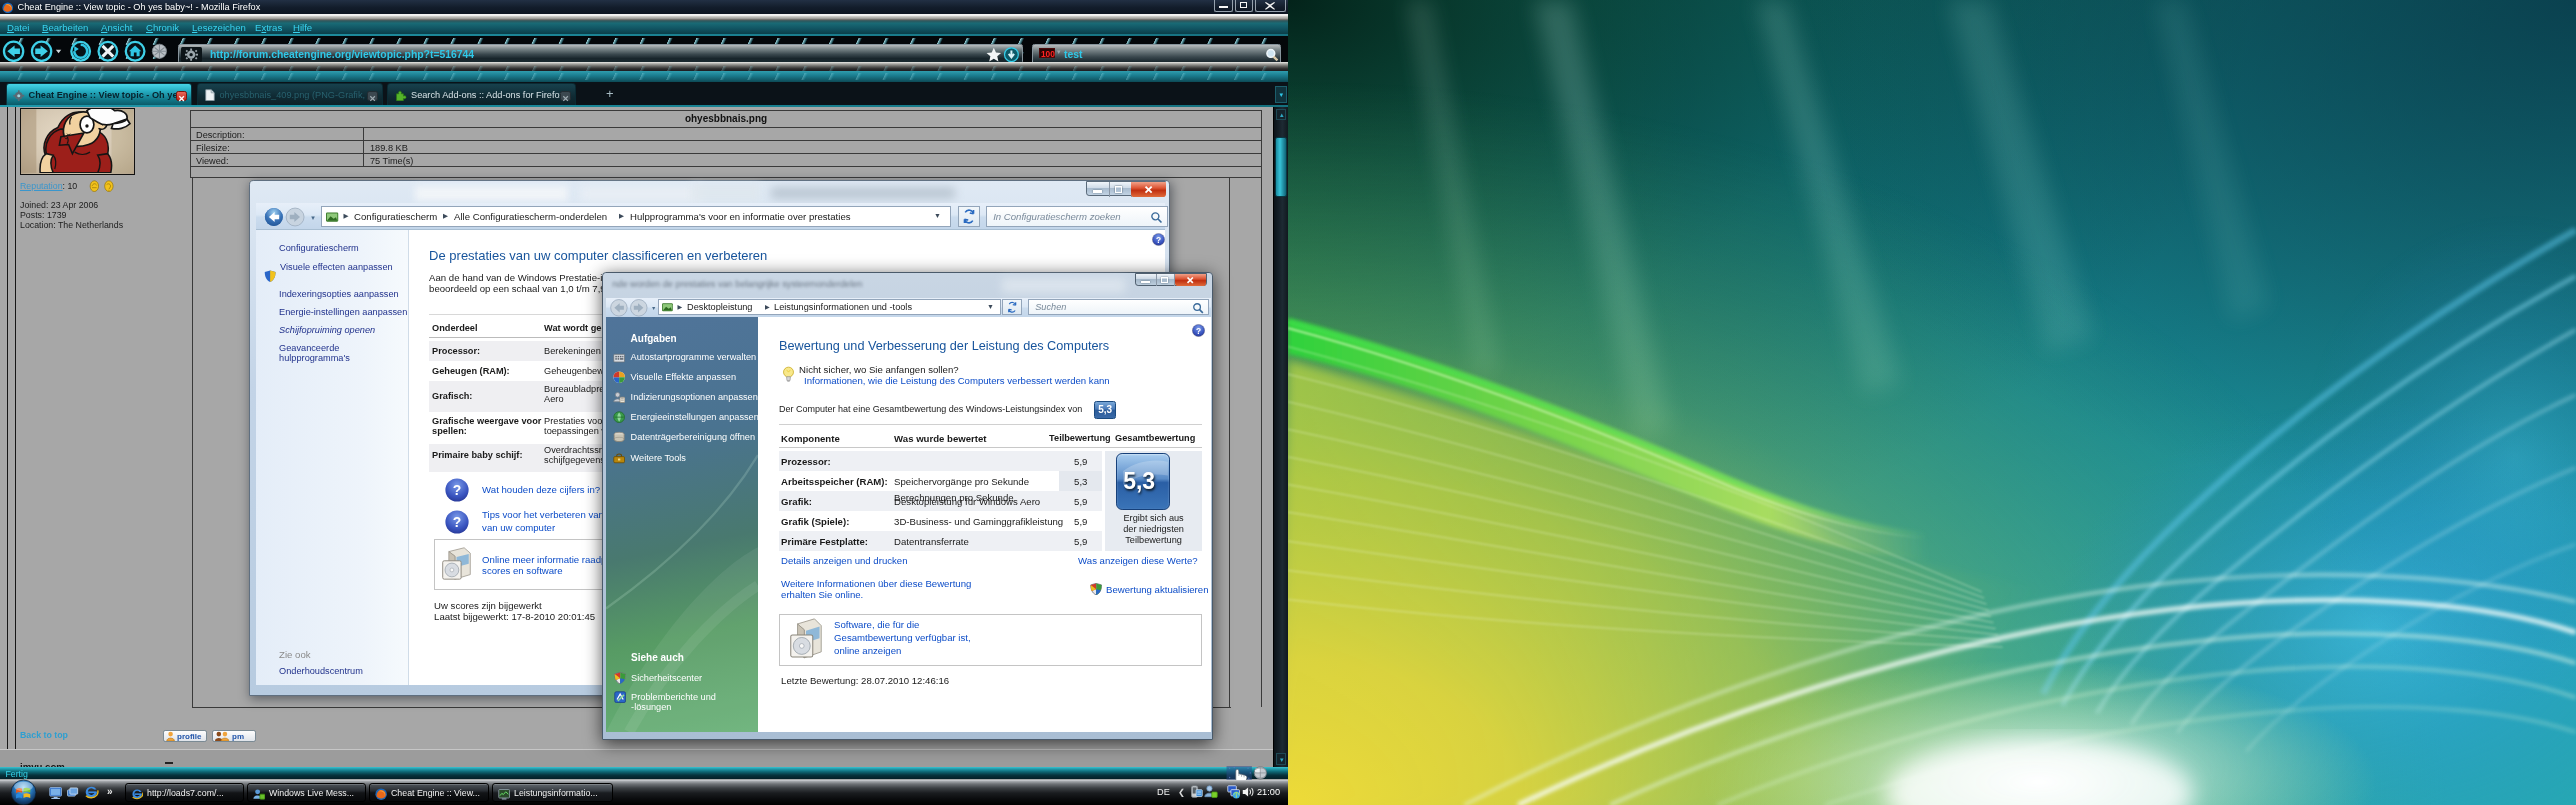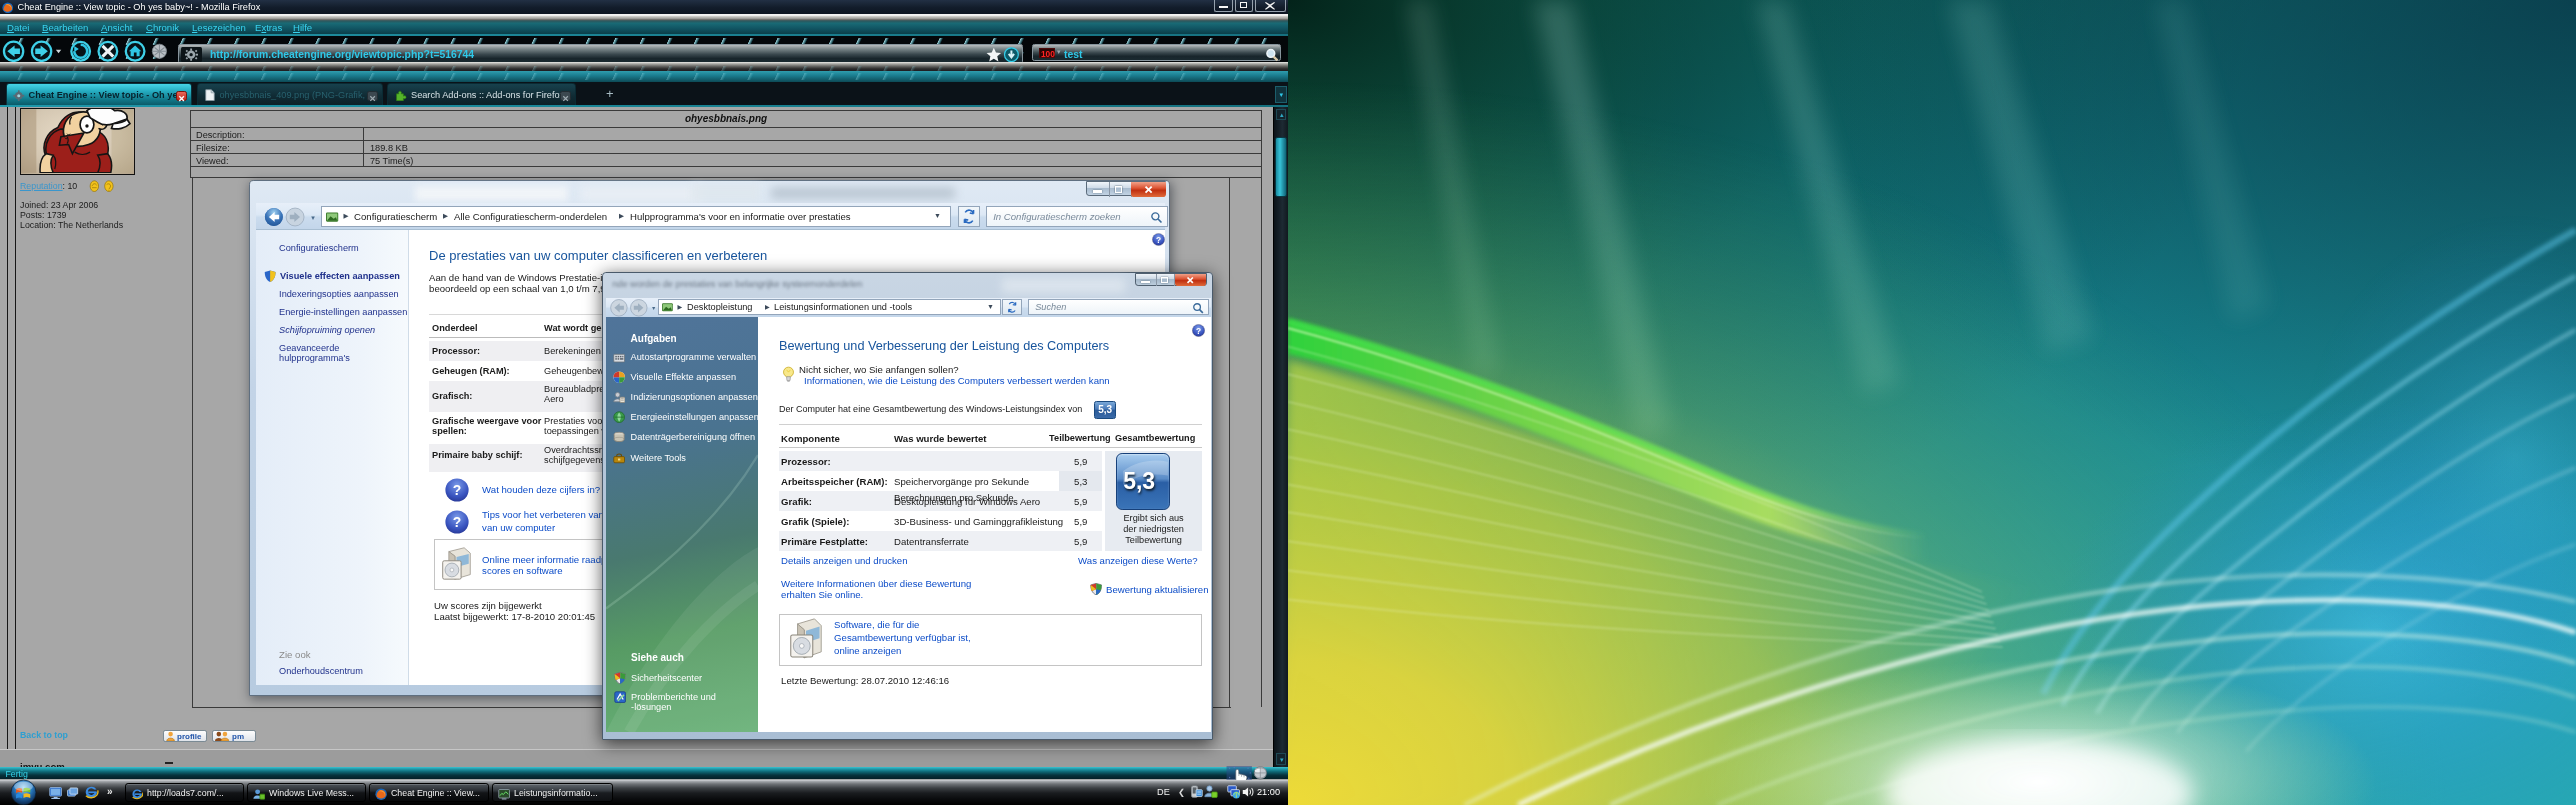--- a/index.html
+++ b/index.html
@@ -244,21 +244,21 @@
               </g>
             </svg>
         </div>
         <span class="abs" style="left:31px;top:3.8px;color:#2fc8e8;font-size:10.4px;font-weight:bold;">http://forum.cheatengine.org/viewtopic.php?t=516744</span>
         <svg class="abs" style="left:807px;top:2.3px" width="34px" height="15.3" viewBox="0 0 44 20">
           <path d="M10,1 L12.8,7.2 L19.5,7.8 L14.5,12.2 L16,18.8 L10,15.3 L4,18.8 L5.5,12.2 L0.5,7.8 L7.2,7.2 Z" fill="#f4f6f7"></path>
           <circle cx="33" cy="10" r="9" fill="#0d5968" stroke="#35cde8" stroke-width="1.6"></circle>
           <path d="M33,4.5 L33,12 M29.5,9 L33,13.5 L36.5,9" stroke="#d8f2f8" stroke-width="2.6" fill="none"></path>
         </svg>
       </div>
-      <div class="abs" style="left:1032px;top:10px;width:249px;height:17px;border:0.8px solid #87949c;border-radius:2.3px;background:linear-gradient(#b8bcbe 0%, #798588 22%, #39474d 52%, #18252b 75%, #1a2a30 100%);">
+      <div class="abs" style="left:1032px;top:10px;width:249px;height:25px;border:0.8px solid #87949c;border-radius:2.3px;background:linear-gradient(#b8bcbe 0%, #798588 22%, #39474d 52%, #18252b 75%, #1a2a30 100%);">
         <div class="abs" style="left:6.1px;top:3.1px;width:16px;height:10px;background:#2a0505;border:0.8px solid #4a0a0a;">
           <span class="abs" style="left:0.8px;top:0px;color:#ff2222;font-size:8.4px;font-weight:bold;line-height:10px;">100</span>
         </div>
         <span class="abs" style="left:24px;top:3.1px;color:#9aa5ab;font-size:7px;">▾</span>
         <span class="abs" style="left:31px;top:3.8px;color:#2fc8e8;font-size:10.4px;font-weight:bold;">test</span>
         <svg class="abs" style="left:232px;top:3.1px" width="14" height="14" viewBox="0 0 18 18">
           <circle cx="7.5" cy="7" r="5" fill="#cfe4f0" stroke="#eef6fa" stroke-width="2"></circle>
           <path d="M11,11 L16,16" stroke="#d8c8a8" stroke-width="3"></path>
         </svg>
       </div>
@@ -370,21 +370,21 @@
 
       <div class="line" style="left:190px;top:3.1px;width:1072px;height:1.2px;"></div>
       <div class="line" style="left:190px;top:20.3px;width:1072px;height:1.2px;"></div>
       <div class="line" style="left:190px;top:33px;width:1072px;height:1.2px;"></div>
       <div class="line" style="left:190px;top:46px;width:1072px;height:1.2px;"></div>
       <div class="line" style="left:190px;top:59px;width:1072px;height:1.2px;"></div>
       <div class="line" style="left:190px;top:70px;width:1072px;height:1.2px;"></div>
       <div class="line" style="left:190px;top:3.1px;width:1.2px;height:68px;"></div>
       <div class="line" style="left:1261px;top:3.1px;width:1.2px;height:597px;"></div>
       <div class="line" style="left:363px;top:20.3px;width:1.2px;height:40px;"></div>
-      <div class="abs ftext" style="left:190px;top:6.1px;width:1072px;text-align:center;font-weight:bold;font-size:10px;color:#111;font-style:italic;">ohyesbbnais.png</div>
+      <div class="abs ftext" style="left:190px;top:6.1px;width:1072px;text-align:center;font-weight:bold;font-size:10px;color:#111;">ohyesbbnais.png</div>
       <div class="abs ftext" style="left:196px;top:23px;font-size:9.2px;">Description:</div>
       <div class="abs ftext" style="left:196px;top:36px;font-size:9.2px;">Filesize:</div>
       <div class="abs ftext" style="left:196px;top:49px;font-size:9.2px;">Viewed:</div>
       <div class="abs ftext" style="left:370px;top:36px;font-size:9.2px;">189.8 KB</div>
       <div class="abs ftext" style="left:370px;top:49px;font-size:9.2px;">75 Time(s)</div>
 
       <div class="line" style="left:192px;top:71px;width:1.2px;height:530px;"></div>
       <div class="line" style="left:1229px;top:71px;width:1.2px;height:530px;"></div>
       <div class="line" style="left:192px;top:600px;width:1039px;height:1.2px;"></div>
 
@@ -451,21 +451,21 @@
           </div>
         </div>
 
         <div class="abs" style="left:6.1px;top:49px;width:909px;height:455px;background:#fff;overflow:hidden;">
           <div class="abs" style="left:0;top:0;width:153px;height:455px;background:linear-gradient(90deg,#e4edf8,#eef4fb 70%,#f6fafd);border-right:0.8px solid #d0dce8;"></div>
           <div class="abs tasklink" style="left:23px;top:13px;font-size:9.6px;">Configuratiescherm</div>
           <svg class="abs" style="left:8.4px;top:40px" width="12.3" height="12.3" viewBox="0 0 16 16">
               <path d="M8,0.5 L15,2.5 C15,8 13.5,13 8,15.5 C2.5,13 1,8 1,2.5 Z" fill="#2a66c8"></path>
               <path d="M8,0.5 L15,2.5 C15,8 13.5,13 8,15.5 Z" fill="#f2c21c"></path>
             </svg>
-          <div class="abs tasklink" style="left:24px;top:41px;font-size:9.6px;font-weight:bold;">Visuele effecten aanpassen</div>
+          <div class="abs tasklink" style="left:24px;top:32px;font-size:9.6px;">Visuele effecten aanpassen</div>
           <div class="abs tasklink" style="left:23px;top:59px;font-size:9.6px;">Indexeringsopties aanpassen</div>
           <div class="abs tasklink" style="left:23px;top:77px;font-size:9.6px;">Energie-instellingen aanpassen</div>
           <div class="abs tasklink" style="left:23px;top:95px;font-size:9.6px;font-style:italic;">Schijfopruiming openen</div>
           <div class="abs tasklink" style="left:23px;top:113px;font-size:9.6px;">Geavanceerde<br>hulpprogramma's</div>
           <div class="abs" style="left:23px;top:419px;font-size:9.6px;color:#8a8a8a;">Zie ook</div>
           <div class="abs tasklink" style="left:23px;top:436px;font-size:9.6px;">Onderhoudscentrum</div>
 
           <div class="abs" style="left:173px;top:17.6px;font-size:13px;color:#17549c;">De prestaties van uw computer classificeren en verbeteren</div>
           <div class="abs" style="left:173px;top:42px;font-size:9.6px;color:#1a1a1a;white-space:nowrap;">Aan de hand van de Windows Prestatie-index worden de prestaties van belangrijke systeemonderdelen<br>beoordeeld op een schaal van 1,0 t/m 7,9.</div>
           <div class="abs" style="left:173px;top:84px;width:709px;height:0.8px;background:#d8d8d8;"></div>

